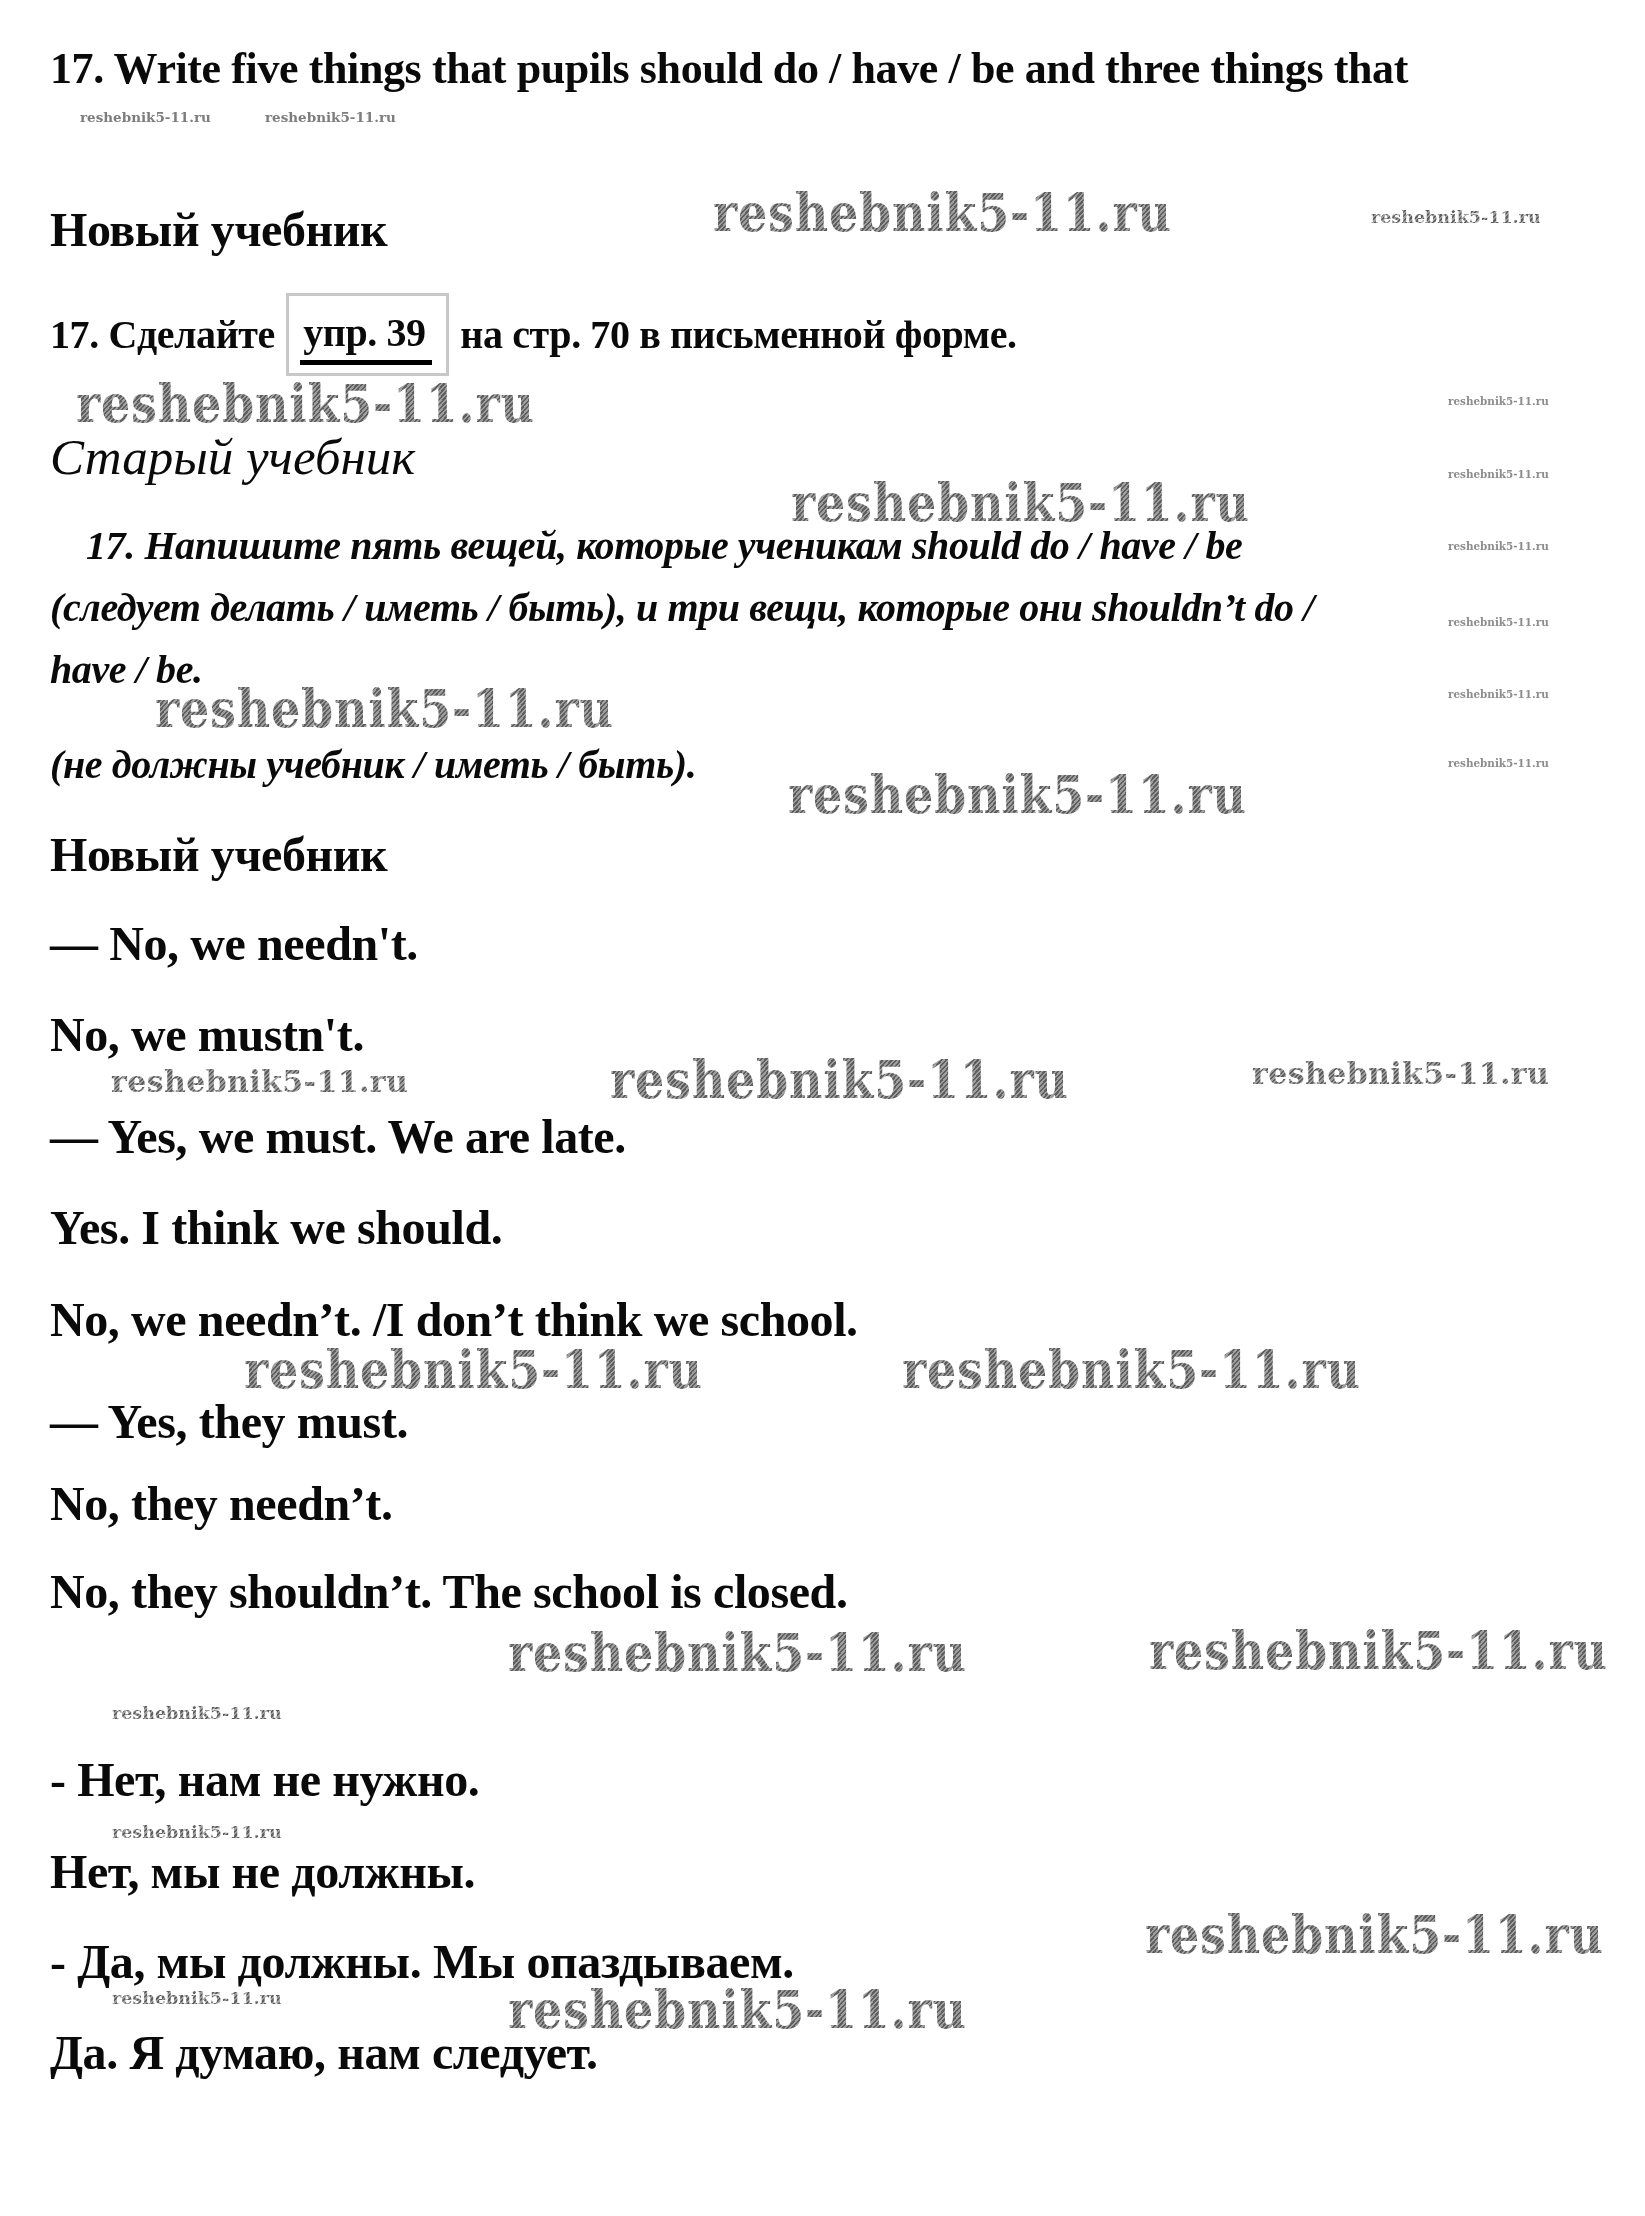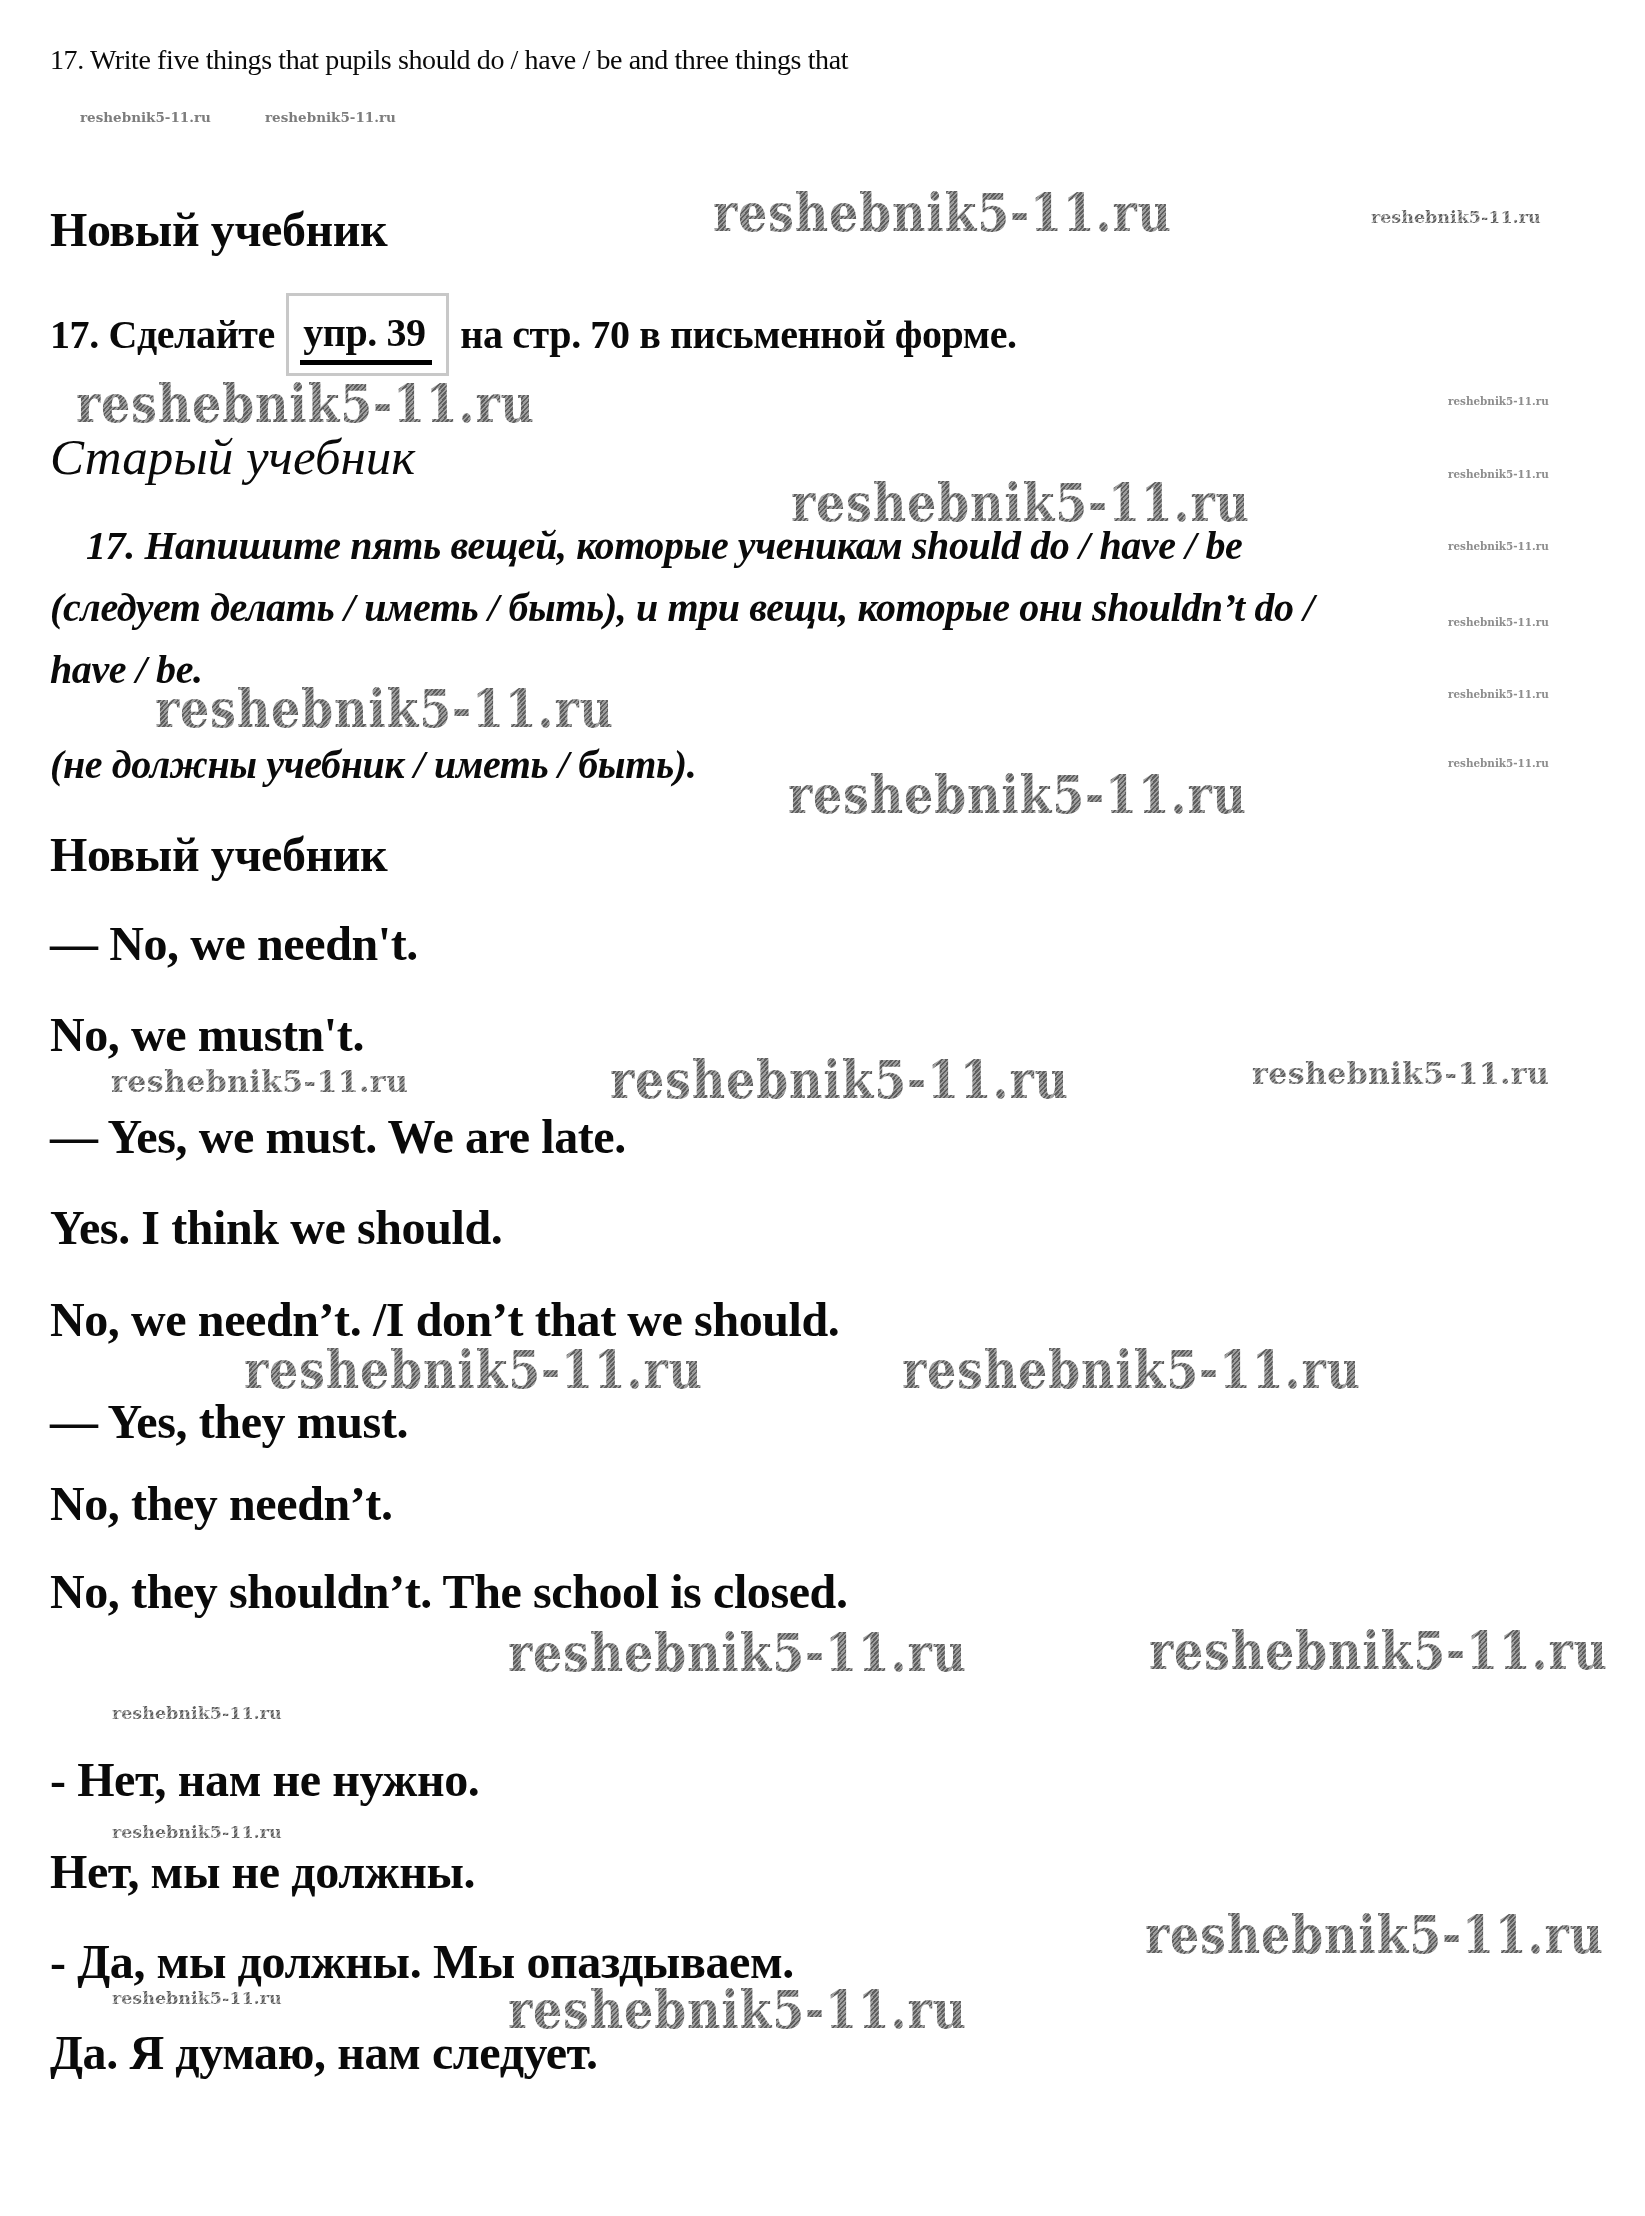--- a/index.html
+++ b/index.html
@@ -8,21 +8,21 @@
     width:1645px;
     height:2216px;
     background:#ffffff;
     overflow:hidden;
     font-family:"Liberation Serif", serif;
     color:#0a0a0a;
   }
   .abs{position:absolute;white-space:nowrap;}
 
   
-  .t-title{font-size:28px;font-weight:normal;letter-spacing:-0.4px;line-height:1.1;}
+  .t-title{font-size:44px;font-weight:bold;letter-spacing:-0.4px;line-height:1.1;}
   .t-head{font-size:40px;font-weight:bold;letter-spacing:-0.4px;}
   .t-body{font-size:48px;font-weight:bold;letter-spacing:-0.4px;}
   .t-italic{font-size:51px;font-style:italic;}
   .t-bi{font-size:40px;font-weight:bold;font-style:italic;letter-spacing:-0.4px;}
 
   
   .task-row{display:flex;align-items:flex-start;}
   .task-pre,.task-suf{padding-top:17.5px;}
   .task-box{
     display:inline-block;
@@ -110,21 +110,21 @@
   <div class="abs t-bi" style="left:50px;top:584px;">(следует делать / иметь / быть), и три вещи, которые они shouldn’t do /</div>
   <div class="abs t-bi" style="left:50px;top:646px;">have / be.</div>
   <div class="abs t-bi" style="left:50px;top:741px;">(не должны учебник / иметь / быть).</div>
 
   <div class="abs t-body" style="left:50px;top:827px;">Новый учебник</div>
 
   <div class="abs t-body" style="left:50px;top:916px;">— No, we needn't.</div>
   <div class="abs t-body" style="left:50px;top:1007px;">No, we mustn't.</div>
   <div class="abs t-body" style="left:50px;top:1109px;">— Yes, we must. We are late.</div>
   <div class="abs t-body" style="left:50px;top:1200px;">Yes. I think we should.</div>
-  <div class="abs t-body" style="left:50px;top:1292px;">No, we needn’t. /I don’t that we should.</div>
+  <div class="abs t-body" style="left:50px;top:1292px;">No, we needn’t. /I don’t think we school.</div>
   <div class="abs t-body" style="left:50px;top:1394px;">— Yes, they must.</div>
   <div class="abs t-body" style="left:50px;top:1476px;">No, they needn’t.</div>
   <div class="abs t-body" style="left:50px;top:1564px;">No, they shouldn’t. The school is closed.</div>
 
   <div class="abs t-body" style="left:50px;top:1752px;">- Нет, нам не нужно.</div>
   <div class="abs t-body" style="left:50px;top:1844px;">Нет, мы не должны.</div>
   <div class="abs t-body" style="left:50px;top:1934px;">- Да, мы должны. Мы опаздываем.</div>
   <div class="abs t-body" style="left:50px;top:2025px;">Да. Я думаю, нам следует.</div>
 
 </div>

